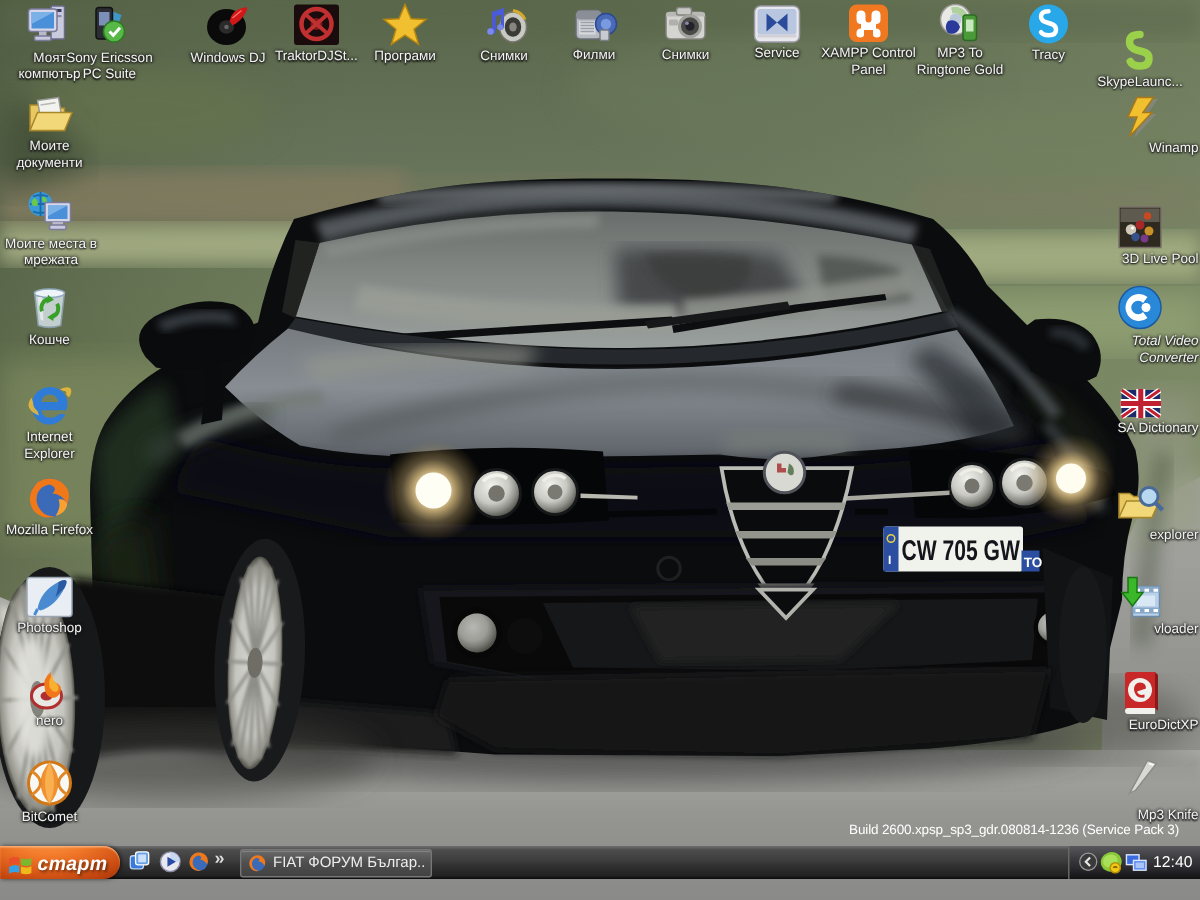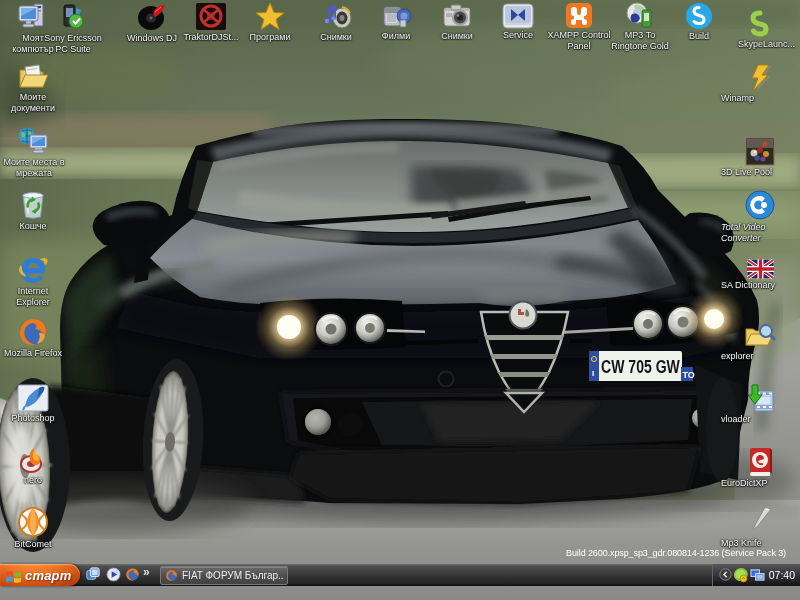--- a/index.html
+++ b/index.html
@@ -1,20 +1,20 @@
 <!DOCTYPE html>
 <html><head><meta charset="utf-8">
 <style>
 html,body{margin:0;padding:0;width:800px;height:600px;overflow:hidden;}
 body{font-family:"Liberation Sans",sans-serif;position:relative;background:#74815c;}
 #wall{position:absolute;left:0;top:0;width:800px;height:600px;}
 .ic{position:absolute;width:70px;text-align:center;font-size:9px;line-height:11px;color:#f4f4f4;text-shadow:0 1px 1px rgba(20,20,20,0.9),0 0 2px rgba(30,30,30,0.85),1px 0 2px rgba(30,30,30,0.6),-1px 0 2px rgba(30,30,30,0.6);}
 .ic svg{display:block;margin:0 auto;}
 .ic .cap{margin-top:1px;}
-.icr{position:absolute;width:78px;text-align:left;font-size:9px;line-height:11px;color:#f4f4f4;text-shadow:0 1px 1px rgba(20,20,20,0.9),0 0 2px rgba(30,30,30,0.85),1px 0 2px rgba(30,30,30,0.6),-1px 0 2px rgba(30,30,30,0.6);}
+.icr{position:absolute;width:78px;text-align:right;font-size:9px;line-height:11px;color:#f4f4f4;text-shadow:0 1px 1px rgba(20,20,20,0.9),0 0 2px rgba(30,30,30,0.85),1px 0 2px rgba(30,30,30,0.6),-1px 0 2px rgba(30,30,30,0.6);}
 .icr svg{display:block;margin:0 auto;}
 .icr .cap{margin-top:1px;}
 #xptext{position:absolute;right:14px;top:546px;text-align:right;color:#fff;}
 #xptext .l1{font-weight:bold;font-size:13px;letter-spacing:0.2px;}
 #xptext .l2{font-size:9px;margin-top:2px;letter-spacing:-0.1px;}
 #taskbar{position:absolute;left:0;top:564px;width:800px;height:22px;background:linear-gradient(#6f6f6f 0%,#4c4c4c 12%,#3c3c3c 45%,#313131 60%,#222 90%,#0a0a0a 100%);}
 #startbtn{position:absolute;left:0;top:0;width:80px;height:22px;border-radius:0 11px 11px 0;background:radial-gradient(ellipse 90% 160% at 40% -30%,#ff9a4a 0%,#f07828 40%,#d85818 70%,#b03808 100%);box-shadow:inset 0 1px 1px rgba(255,200,150,0.7), 1px 0 3px rgba(0,0,0,0.6);display:flex;align-items:center;}
 #startbtn span{color:#fff;font-weight:bold;font-style:italic;font-size:13px;margin-left:3px;text-shadow:1px 1px 2px rgba(0,0,0,0.5);letter-spacing:0.2px;}
 .ql{position:absolute;top:3px;}
 #chev{position:absolute;left:143px;top:1px;color:#ddd;font-size:12px;font-weight:bold;}
@@ -407,23 +407,23 @@
         <rect x="20" y="11" width="5" height="8" fill="#c8e8c0"></rect>
         <path d="M8,12 Q14,10 16,16 Q14,22 8,20 Q5,16 8,12 Z" fill="#2a3a9a"></path>
       </svg>
 <div class="cap">MP3 To<br>Ringtone Gold</div>
     </div>
 <div class="ic" style="left:664px;top:2px;">
 <svg width="30" height="28" viewBox="0 0 30 28">
         <circle cx="15" cy="14" r="13" fill="#28a8e8"></circle>
         <path d="M15,5.5 Q10,5.5 10,9 Q10,12 14,13 L17,14 Q20,15 20,17.8 Q20,21.5 15,21.5 Q11.5,21.5 10,19.5" stroke="#fff" stroke-width="3" fill="none" stroke-linecap="round"></path>
       </svg>
-<div class="cap">Build</div>
-    </div>
-<div class="ic" style="left:725px;top:10px;text-align:right;">
+<div class="cap">Tracy</div>
+    </div>
+<div class="ic" style="left:725px;top:20px;">
 <svg width="30" height="28" viewBox="0 0 30 28">
         <path d="M15,3 Q8,3 8,8 Q8,12 13,13.5 L17,14.5 Q21,15.5 21,19 Q21,24 15,24 Q10,24 8.5,21" stroke="#9ad04a" stroke-width="5" fill="none" stroke-linecap="round"></path>
       </svg>
 <div class="cap">SkypeLaunc...</div>
     </div>
 
 <div class="ic" style="left:-2px;top:63px;">
 <svg width="32" height="28" viewBox="0 0 32 28">
         <path d="M3,7 L3,24 L26,24 L26,9 L14,9 L11,7 Z" fill="#e8c860" stroke="#a8862a"></path>
         <path d="M8,4 L22,2 L24,14 L10,16 Z" fill="#f2f2ee" stroke="#9a9a96"></path>
@@ -638,15 +638,15 @@
         <ellipse cx="8" cy="7.5" rx="7" ry="6.5" fill="#8ac83a" transform="rotate(-20 8 8)"></ellipse>
         <ellipse cx="7.6" cy="6.8" rx="5" ry="4.2" fill="#a8e05a" transform="rotate(-20 8 8)"></ellipse>
         <circle cx="10.5" cy="11.5" r="3.4" fill="#f0c818" stroke="#b89008"></circle>
         <path d="M9.2,11.5 Q10.5,10 11.8,11.5" stroke="#7a5a00" stroke-width="1" fill="none"></path>
       </svg>
 <svg width="15" height="14" viewBox="0 0 16 15" style="margin-top:4px;">
         <rect x="1" y="2" width="9" height="7" fill="#3a6ae0" stroke="#dce6f8"></rect>
         <rect x="6" y="6" width="9" height="7" fill="#5a8af0" stroke="#dce6f8"></rect>
         <rect x="7.5" y="7.5" width="6" height="4" fill="#aac6f8"></rect>
       </svg>
-<span id="clock">07:40</span>
+<span id="clock">12:40</span>
 </div>
 </div>
 
 </body></html>

